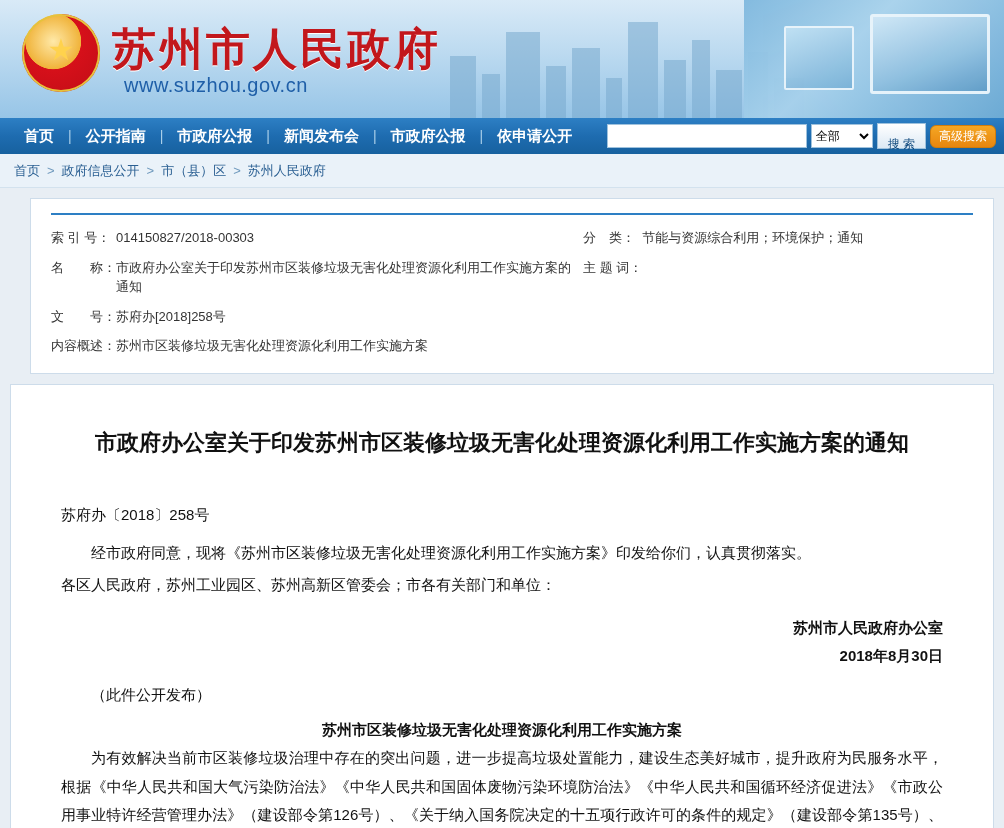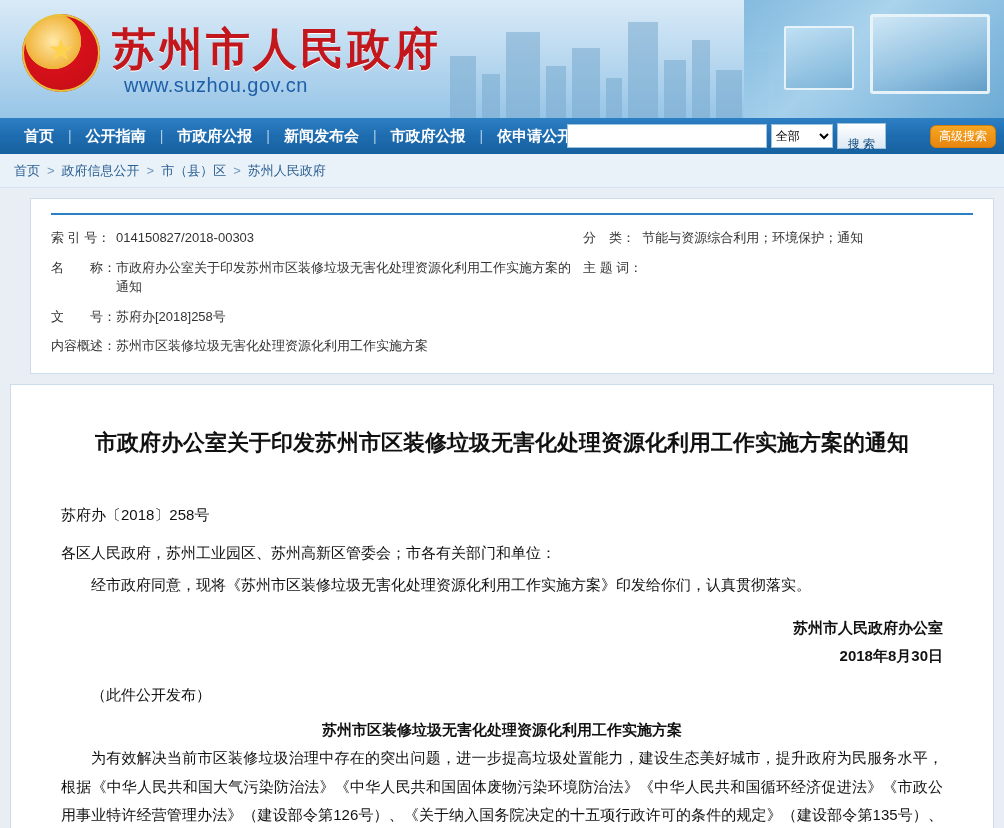--- a/index.html
+++ b/index.html
@@ -104,21 +104,20 @@
   .btn-search {
     height: 24px; padding: 12px 10px;
     background: linear-gradient(to bottom,#ffffff,#dce9f4);
     border: 1px solid #9fc2dd; font-size: 12px; color: #114a7e; cursor: pointer;
   }
   .btn-adv {
     height: 23px; padding: 0 8px;
     background: linear-gradient(to bottom,#f5a623,#e8860f);
     border: 1px solid #d07d0c; color: #fff; font-size: 12px; cursor: pointer;
     border-radius: 6px;
-    margin-left: 40px;
   }
 
   
   .breadcrumb {
     height: 34px; display: flex; align-items: center;
     padding-left: 14px;
     font-size: 13px; color: #2a5f92;
     background: #eaf2f9;
     border-bottom: 1px solid #d3e2ee;
   }
@@ -277,22 +276,22 @@
         <td></td>
         <td></td>
       </tr>
     </tbody>
       </table>
   </div>
 
   <div class="doc-card">
     <div class="doc-title">市政府办公室关于印发苏州市区装修垃圾无害化处理资源化利用工作实施方案的通知</div>
     <div class="doc-number">苏府办〔2018〕258号</div>
+    <div class="doc-p indent">经市政府同意，现将《苏州市区装修垃圾无害化处理资源化利用工作实施方案》印发给你们，认真贯彻落实。</div>
     <div class="doc-p">各区人民政府，苏州工业园区、苏州高新区管委会；市各有关部门和单位：</div>
-    <div class="doc-p indent">经市政府同意，现将《苏州市区装修垃圾无害化处理资源化利用工作实施方案》印发给你们，认真贯彻落实。</div>
     <div class="gap-sm"></div>
     <div class="sign right">苏州市人民政府办公室</div>
     <div class="sign right">2018年8月30日</div>
     <div class="gap-sm"></div>
     <div class="doc-p indent">（此件公开发布）</div>
     <div class="sub-head">苏州市区装修垃圾无害化处理资源化利用工作实施方案</div>
     <div class="doc-p indent">为有效解决当前市区装修垃圾治理中存在的突出问题，进一步提高垃圾处置能力，建设生态美好城市，提升政府为民服务水平，根据《中华人民共和国大气污染防治法》《中华人民共和国固体废物污染环境防治法》《中华人民共和国循环经济促进法》《市政公用事业特许经营管理办法》（建设部令第126号）、《关于纳入国务院决定的十五项行政许可的条件的规定》（建设部令第135号）、《城市建筑垃圾管理规定》（建设部令第139号）、《江苏省城市市容和环境卫生管理条例》和《苏州市城市市容和环境卫生管理条例》等法律、法规规定，按照住房城乡建设部《关于开展建筑垃圾治理试点工作的通知》（建城函〔2018〕65号）要求，结合我市实际，制定本方案。</div>
   </div>
 
 </div>

